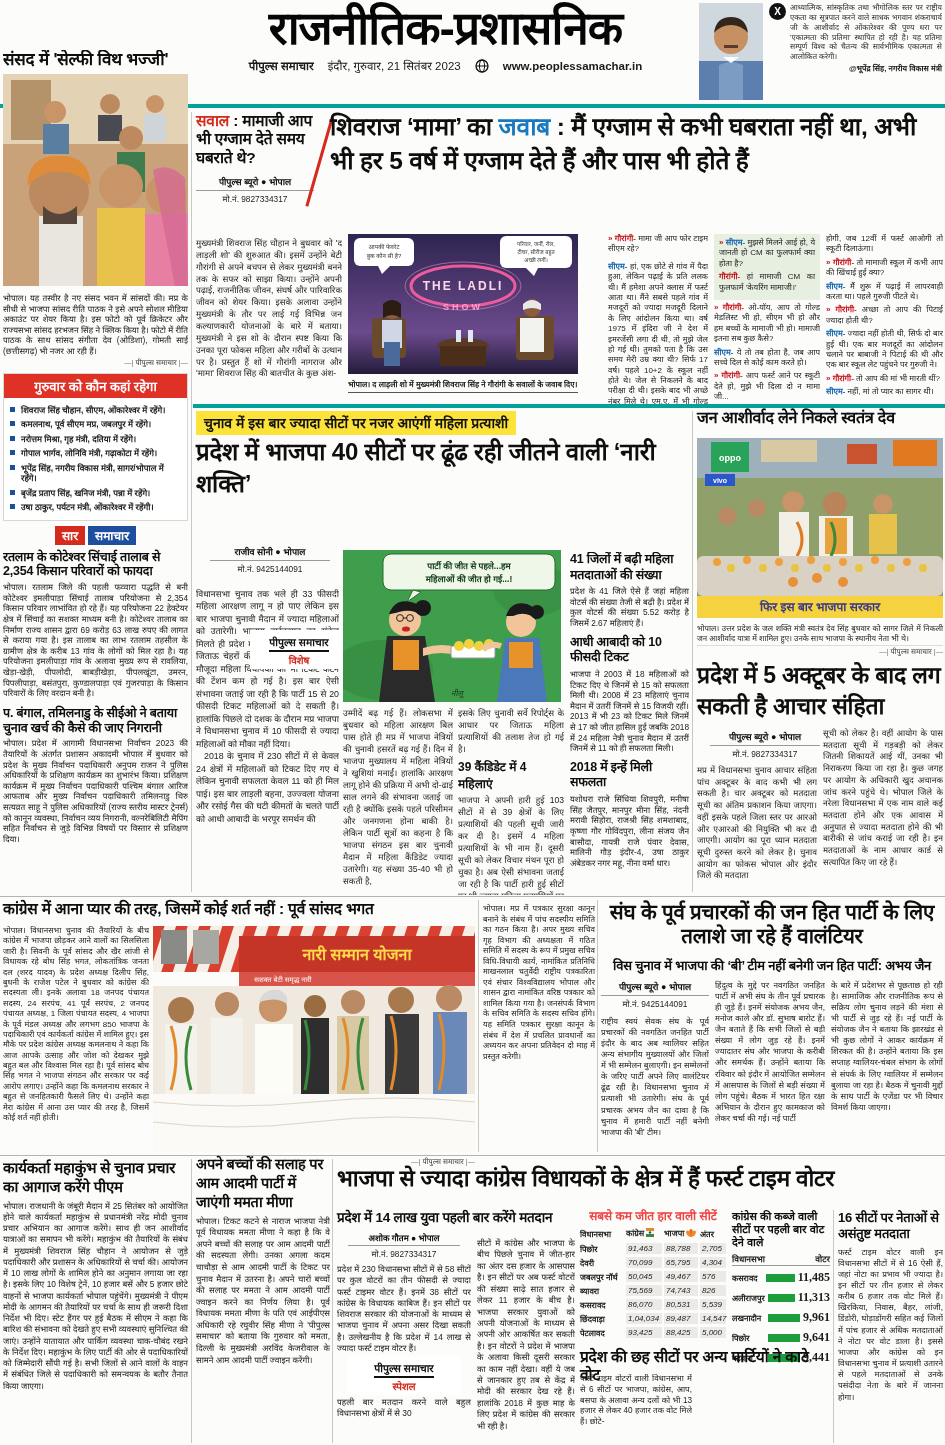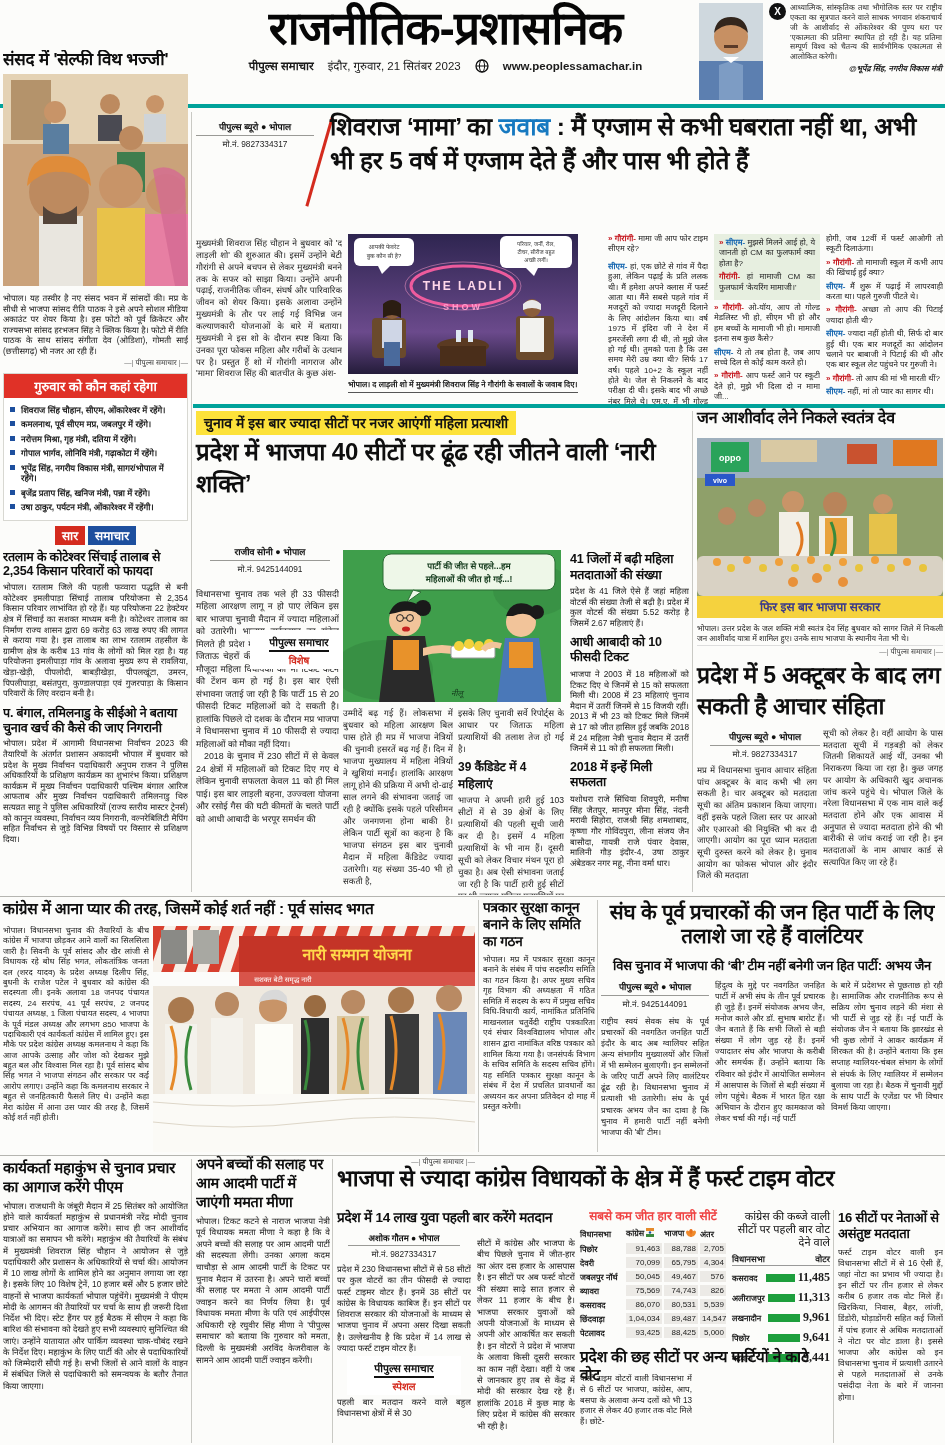--- a/index.html
+++ b/index.html
@@ -18,21 +18,21 @@
   .credit::after{content:" |—";color:#777;}
   .kicker{background:#fde23a;display:inline-block;font-weight:900;font-size:14px;padding:2px 8px 3px;color:#111;}
   
   .mast-title{font-size:46px;font-weight:900;text-align:center;letter-spacing:-1px;line-height:1.05;color:#060606;}
   .mast-row{display:flex;align-items:center;justify-content:center;gap:14px;margin-top:6px;font-size:11.5px;}
   .mast-paper{font-weight:900;}
   .mast-site{font-weight:800;}
   
   .tweet{display:flex;gap:6px;}
   .tweet-text{font-size:7.6px;line-height:1.3;color:#2a2a2a;text-align:justify;}
-  .tweet-attr{font-weight:800;text-align:right;font-size:7.8px;margin-top:1px;font-style:italic;}
+  .tweet-attr{font-weight:800;text-align:right;font-size:7.8px;margin-top:1px;}
   .xlogo{width:17px;height:17px;border-radius:50%;background:#111;color:#fff;font-weight:900;font-size:10px;display:flex;align-items:center;justify-content:center;flex:0 0 17px;}
   
   .schbox{border:1px solid #d8d8d2;background:#fff;}
   .schbox .tt{background:#e03127;color:#fff;font-weight:900;font-size:13px;text-align:center;padding:3px 2px;}
   .schbox ul{list-style:none;margin:0;padding:5px 6px;}
   .schbox li{font-size:8.4px;font-weight:700;line-height:1.25;padding:2px 0 2px 11px;position:relative;color:#222;}
   .schbox li::before{content:"";position:absolute;left:0;top:4px;width:5px;height:5px;background:#1d4f9e;}
   .saar{display:flex;justify-content:center;gap:3px;margin:5px 0;}
   .saar span{color:#fff;font-weight:900;font-size:12px;padding:1px 7px;}
   .saar .s1{background:#d42b1e;}
@@ -48,23 +48,23 @@
   
   .psbadge{background:#fff;text-align:center;padding:2px 4px;border:0;}
   .psbadge .l1{font-weight:900;font-size:10.5px;border-bottom:2px solid #111;display:inline-block;padding-bottom:1px;color:#111;}
   .psbadge .l1::first-letter{color:#111;}
   .psbadge .l2{display:block;color:#d42b1e;font-weight:900;font-size:10px;margin-top:1px;}
   
   .dtable{font-size:8px;}
   .dtable .ttl{font-weight:900;font-size:12px;text-align:center;line-height:1.15;margin-bottom:3px;color:#ef4444;}
   .trow{display:grid;grid-template-columns:44px 36px 34px 26px;align-items:center;column-gap:2px;padding:1.5px 0;}
   .trow .seat{font-weight:700;}
-  .trow .num{text-align:right;background:#eceae6;padding:1px 2px;}
+  .trow .num{background:#eceae6;padding:1px 2px;font-style:italic;}
   .thead{display:grid;grid-template-columns:44px 36px 34px 26px;font-weight:900;column-gap:2px;align-items:end;padding-bottom:2px;}
-  .chart .ttl{font-weight:400;font-size:11px;line-height:1.2;text-align:right;margin-bottom:3px;color:#0e0e0e;}
+  .chart .ttl{font-weight:700;font-size:11px;line-height:1.2;text-align:left;margin-bottom:3px;color:#0e0e0e;}
   .chead{display:flex;justify-content:space-between;font-weight:900;font-size:8.5px;border-bottom:1px solid #999;padding-bottom:1px;margin-bottom:2px;}
   .crow{display:flex;align-items:center;gap:3px;padding:2.5px 0;}
   .crow .seat{width:36px;font-size:8px;font-weight:700;}
   .crow .bar{height:8px;width:34px;background:#1d9e3c;}
   .crow .val{font-size:12px;font-weight:800;margin-left:auto;font-family:"Liberation Serif","DejaVu Serif",serif;}
   .subhd{font-weight:900;font-size:11px;margin:3px 0 2px;color:#0e0e0e;}
   .capt{font-size:7.8px;line-height:1.25;color:#222;text-align:justify;border-bottom:1px solid #ddd;}
   svg text{font-family:"Liberation Sans","DejaVu Sans",sans-serif;}
 </style>
 </head>
@@ -161,20 +161,23 @@
     </div>
 
     <div class="hd" style="font-size:12.5px;margin:2px 0 3px">रतलाम के कोटेश्वर सिंचाई तालाब से 2,354 किसान परिवारों को फायदा</div>
     <div class="bt">भोपाल। रतलाम जिले की पहली फव्वारा पद्धति से बनी कोटेश्वर इमलीपाड़ा सिंचाई तालाब परियोजना से 2,354 किसान परिवार लाभांवित हो रहे हैं। यह परियोजना 22 हेक्टेयर क्षेत्र में सिंचाई का सशक्त माध्यम बनी है। कोटेश्वर तालाब का निर्माण राज्य शासन द्वारा 69 करोड़ 63 लाख रुपए की लागत से कराया गया है। इस तालाब का लाभ रतलाम तहसील के ग्रामीण क्षेत्र के करीब 13 गांव के लोगों को मिल रहा है। यह परियोजना इमलीपाड़ा गांव के अलावा मुख्य रूप से रावलिया, खेड़ा-खेड़ी, पीपलोदी, बाबड़ीखेड़ा, पीपलखूंटा, उमरन, पिपलीपाड़ा, बसंतपुरा, कुण्डालपाड़ा एवं गुजरपाड़ा के किसान परिवारों के लिए वरदान बनी है।</div>
 
     <div class="hd" style="font-size:12.5px;margin:7px 0 3px">प. बंगाल, तमिलनाडु के सीईओ ने बताया चुनाव खर्च की कैसे की जाए निगरानी</div>
     <div class="bt">भोपाल। प्रदेश में आगामी विधानसभा निर्वाचन 2023 की तैयारियों के अंतर्गत प्रशासन अकादमी भोपाल में बुधवार को प्रदेश के मुख्य निर्वाचन पदाधिकारी अनुपम राजन ने पुलिस अधिकारियों के प्रशिक्षण कार्यक्रम का शुभारंभ किया। प्रशिक्षण कार्यक्रम में मुख्य निर्वाचन पदाधिकारी पश्चिम बंगाल आरिज आफताब और मुख्य निर्वाचन पदाधिकारी तमिलनाडु थिरु सत्यव्रत साहू ने पुलिस अधिकारियों (राज्य स्तरीय मास्टर ट्रेनर्स) को कानून व्यवस्था, निर्वाचन व्यय निगरानी, वल्नरेबिलिटी मैपिंग सहित निर्वाचन से जुड़े विभिन्न विषयों पर विस्तार से प्रशिक्षण दिया।</div>
   </div>
 
   <div class="abs" style="left:196px;top:112px;width:118px;height:122px">
+    <div class="hd" style="font-size:15.5px">
+      <span style="color:#d42b1e">सवाल</span><span> : मामाजी आप भी एग्जाम देते समय घबराते थे?</span>
+    </div>
     <div class="byl" style="margin-top:8px"><span>पीपुल्स ब्यूरो ● भोपाल</span></div>
     <div class="phone">मो.नं. 9827334317</div>
   </div>
   <div class="abs" style="left:318px;top:116px;width:3px;height:92px;background:#d42b1e;transform:rotate(16deg)"></div>
 
   <h1 class="abs hd" style="left:330px;top:110px;width:613px;height:112px;font-size:24.5px;line-height:1.4;margin:0">
     <span>शिवराज ‘मामा’ का </span><span style="color:#1779c0">जवाब</span><span> : मैं एग्जाम से कभी घबराता नहीं था, अभी भी हर 5 वर्ष में एग्जाम देते हैं और पास भी होते हैं</span>
   </h1>
 
   <div class="abs bt just" style="left:196px;top:238px;width:146px;height:164px;font-size:8.6px;line-height:1.38;overflow:hidden">मुख्यमंत्री शिवराज सिंह चौहान ने बुधवार को 'द लाड़ली शो' की शुरुआत की। इसमें उन्होंने बेटी गौरांगी से अपने बचपन से लेकर मुख्यमंत्री बनने तक के सफर को साझा किया। उन्होंने अपनी पढ़ाई, राजनीतिक जीवन, संघर्ष और पारिवारिक जीवन को शेयर किया। इसके अलावा उन्होंने मुख्यमंत्री के तौर पर लाई गई विभिन्न जन कल्याणकारी योजनाओं के बारे में बताया। मुख्यमंत्री ने इस शो के दौरान स्पष्ट किया कि उनका पूरा फोकस महिला और गरीबों के उत्थान पर है। प्रस्तुत हैं शो में गौरांगी नागराज और 'मामा' शिवराज सिंह की बातचीत के कुछ अंश-</div>
@@ -428,21 +431,20 @@
       <rect y="168" width="322" height="58" fill="#fbfaf6"></rect>
         <path d="M0 176 q80 8 160 0 q82 -8 162 0" stroke="#ddd6c8" fill="none"></path>
         <path d="M0 196 q80 10 160 0 q82 -10 162 0" stroke="#ddd6c8" fill="none"></path>
     </svg>
     <div class="credit">पीपुल्स समाचार</div>
   </div>
 
   <div class="abs vrule" style="left:478px;top:900px;height:252px"></div>
 
   <div class="abs" style="left:483px;top:900px;width:112px;height:255px;overflow:hidden">
-    <div class="hd" style="font-size:13.5px;line-height:1.25">पत्रकार सुरक्षा कानून बनाने के लिए समिति का गठन</div>
     <div class="bt just" style="margin-top:4px;font-size:8px;line-height:1.32">भोपाल। मप्र में पत्रकार सुरक्षा कानून बनाने के संबंध में पांच सदस्यीय समिति का गठन किया है। अपर मुख्य सचिव गृह विभाग की अध्यक्षता में गठित समिति में सदस्य के रूप में प्रमुख सचिव विधि-विधायी कार्य, नामांकित प्रतिनिधि माखनलाल चतुर्वेदी राष्ट्रीय पत्रकारिता एवं संचार विश्वविद्यालय भोपाल और शासन द्वारा नामांकित वरिष्ठ पत्रकार को शामिल किया गया है। जनसंपर्क विभाग के सचिव समिति के सदस्य सचिव होंगे। यह समिति पत्रकार सुरक्षा कानून के संबंध में देश में प्रचलित प्रावधानों का अध्ययन कर अपना प्रतिवेदन दो माह में प्रस्तुत करेगी।</div>
   </div>
 
   <div class="abs vrule" style="left:597px;top:900px;height:252px"></div>
 
   <h3 class="abs hd" style="left:601px;top:900px;width:342px;font-size:20.5px;margin:0;text-align:center">संघ के पूर्व प्रचारकों की जन हित पार्टी के लिए तलाशे जा रहे हैं वालंटियर</h3>
   <div class="abs hd" style="left:601px;top:958px;width:342px;font-size:13px;font-weight:700;text-align:center">विस चुनाव में भाजपा की ‘बी’ टीम नहीं बनेगी जन हित पार्टी: अ‍भय जैन</div>
   <div class="abs" style="left:601px;top:980px;width:108px">
     <div class="byl">पीपुल्स ब्यूरो ● भोपाल</div>
     <div class="phone">मो.नं. 9425144091</div>

